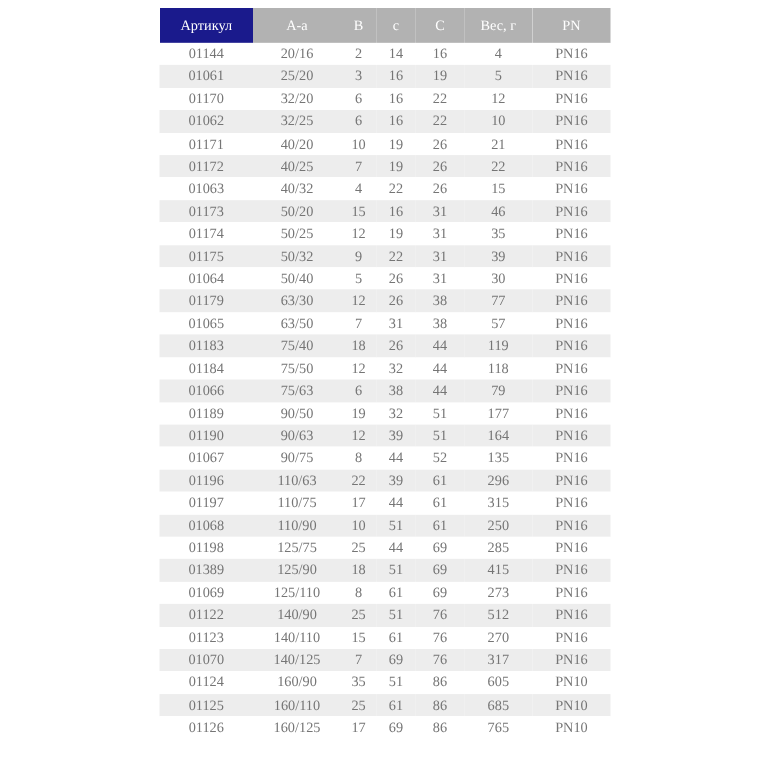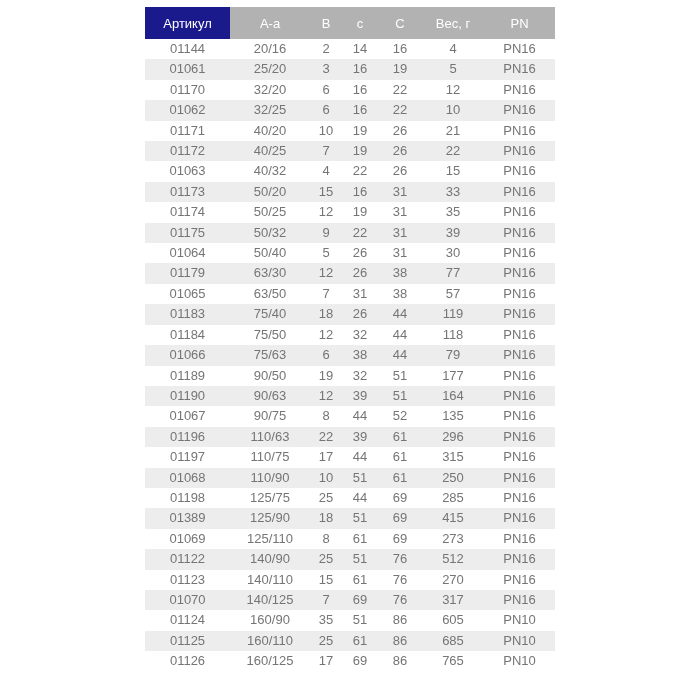--- a/index.html
+++ b/index.html
@@ -14,20 +14,21 @@
     font-family: "Liberation Sans", sans-serif;
     position: relative;
   }
   .spec-table {
     position: absolute;
     left: 145px;
     top: 7px;
     width: 410px;
     border-collapse: collapse;
     table-layout: fixed;
+    font-family: Liberation Serif, serif;
   }
   .spec-table th {
     height: 32px;
     font-size: 13px;
     font-weight: normal;
     color: var(--header-text, #ffffff);
     background: var(--header-gray, #b2b2b2);
     text-align: center;
     vertical-align: middle;
     padding: 0;
@@ -139,21 +140,21 @@
         <td>26</td>
         <td>15</td>
         <td>PN16</td>
       </tr>
       <tr>
         <td>01173</td>
         <td>50/20</td>
         <td>15</td>
         <td>16</td>
         <td>31</td>
-        <td>33</td>
+        <td>46</td>
         <td>PN16</td>
       </tr>
       <tr>
         <td>01174</td>
         <td>50/25</td>
         <td>12</td>
         <td>19</td>
         <td>31</td>
         <td>35</td>
         <td>PN16</td>

